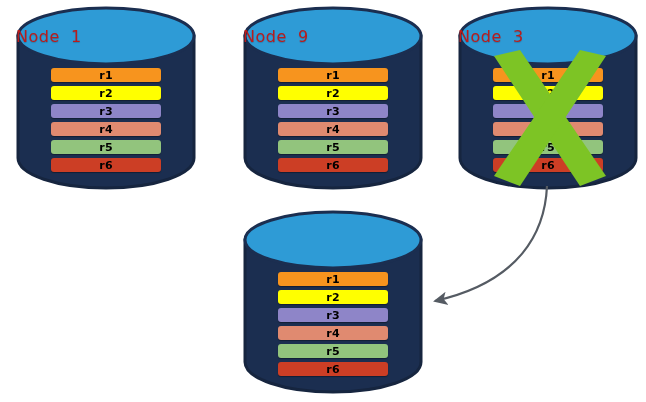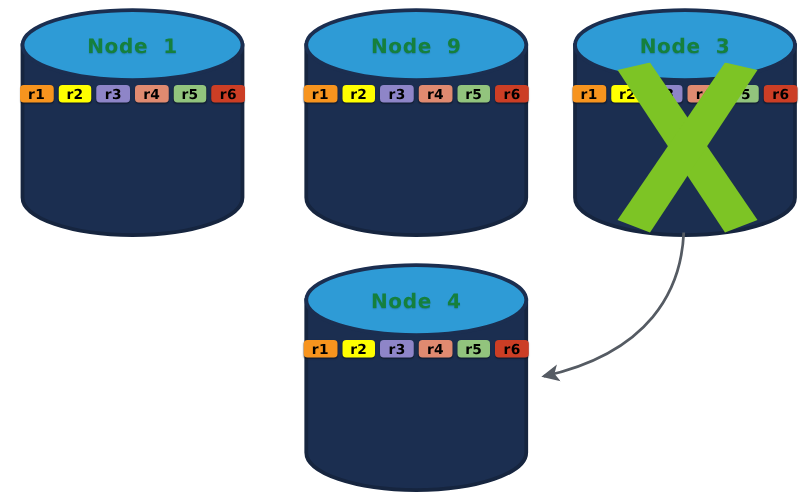--- a/index.html
+++ b/index.html
@@ -23,35 +23,34 @@
   .node-svg {
     position: absolute;
     left: 0;
     top: 0;
     overflow: visible;
   }
   .node-title {
     position: absolute;
     left: 0;
     width: 100%;
-    text-align: center;
-    color: #15803d;
-    font-weight: bold;
+    color: #b91c1c;
+    font-weight: normal;
     font-size: 16px;
     letter-spacing: 0.5px;
     white-space: pre;
     text-shadow: 0 1px 1px rgba(0,0,0,0.18);
     pointer-events: none;
   }
   .rows {
     position: absolute;
     left: 0;
     width: 100%;
     display: flex;
-    flex-direction: row;
+    flex-direction: column;
     align-items: center;
     gap: 4px;
   }
   .row-bar {
     position: relative;
     height: 14px;
     border-radius: 3px;
     display: flex;
     align-items: center;
     justify-content: center;
@@ -175,21 +174,20 @@
         <polygon points="116,6 90,0 4,126 30,136"></polygon>
       </g>
     </svg>
   </div>
 
   <div class="node" id="node-4" style="left:243px; top:210px; width:180px; height:182px;">
     <svg class="node-svg" width="180" height="182" viewBox="0 0 180 182">
       <path d="M2,30 L2,152 A88,30 0 0 0 178,152 L178,30 Z" fill="#1B2E50" stroke="#16253F" stroke-width="3"></path>
       <ellipse cx="90" cy="30" rx="88" ry="28" fill="#2E9BD6" stroke="#1B2E50" stroke-width="3"></ellipse>
     </svg>
-    <div class="node-title" style="top:21px;">Node  4</div>
     <div class="rows" style="top:62px;">
       <div class="row-bar" style="width:110px; background:#F7941E;">
         <span class="row-label">r1</span>
       </div>
       <div class="row-bar" style="width:110px; background:#FFFF00;">
         <span class="row-label">r2</span>
       </div>
       <div class="row-bar" style="width:110px; background:#8E85C8;">
         <span class="row-label">r3</span>
       </div>

